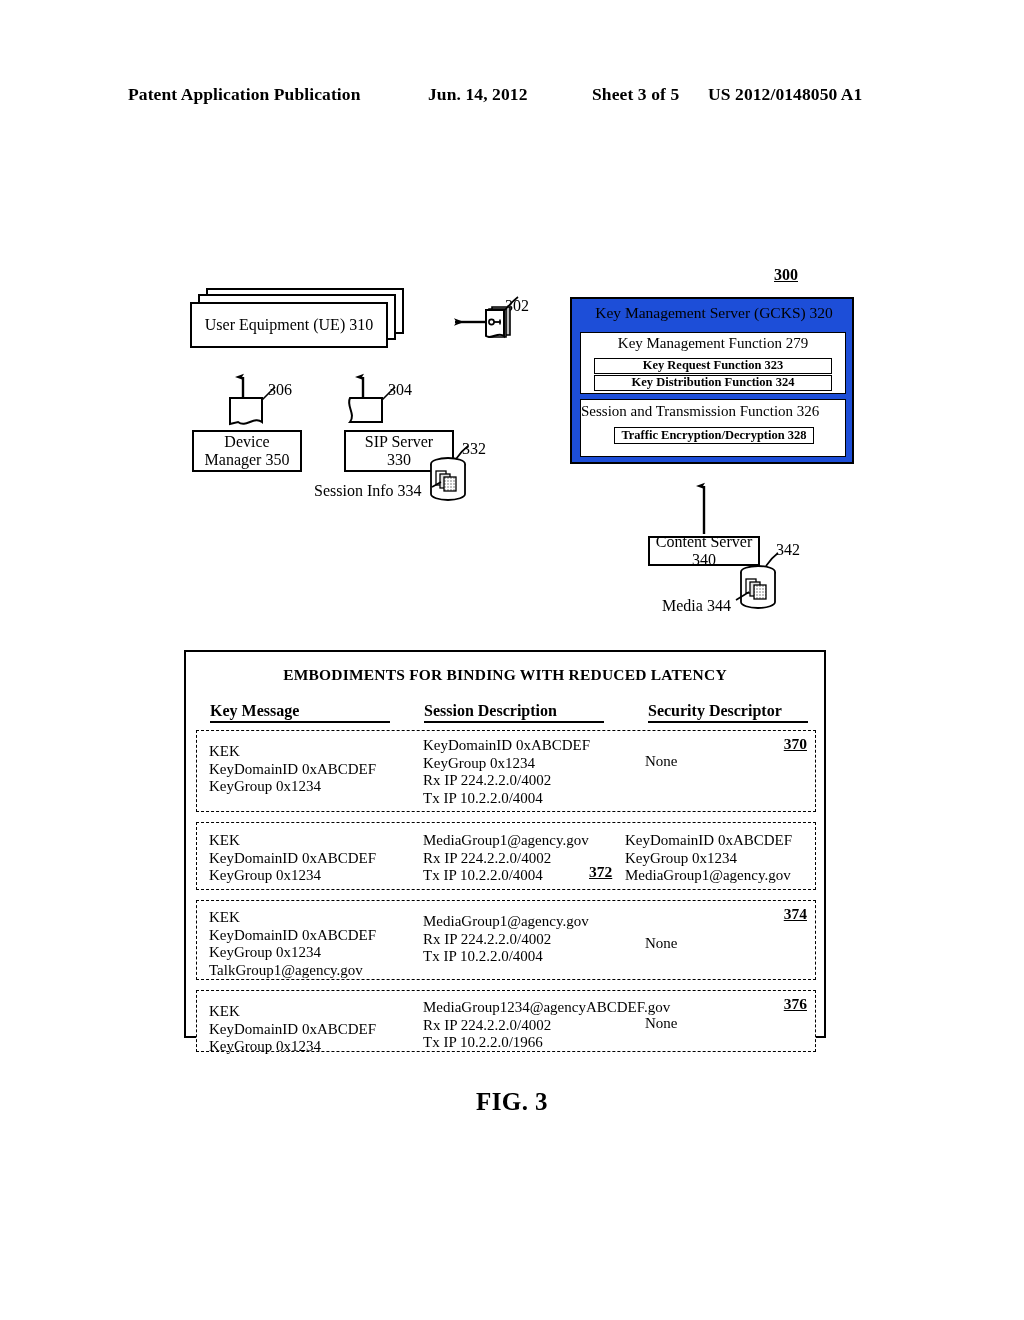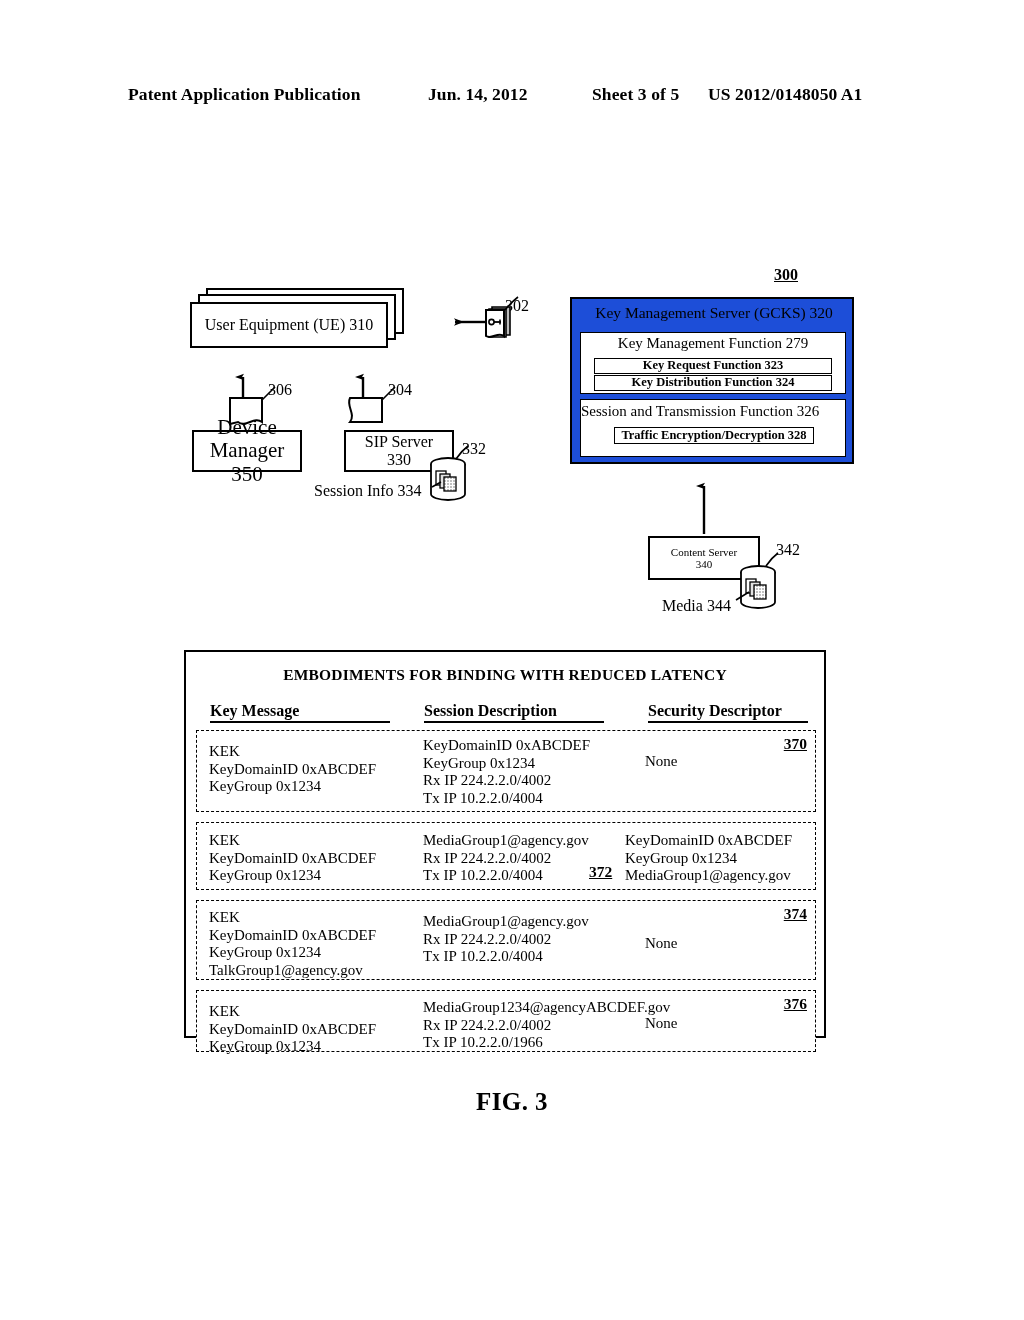--- a/index.html
+++ b/index.html
@@ -206,34 +206,34 @@
       <div class="inner-bar" id="krf-bar">Key Request Function 323</div>
       <div class="inner-bar" id="kdf-bar">Key Distribution Function 324</div>
     </div>
 
     <div id="stf-box">
       <div id="stf-title">Session and Transmission Function 326</div>
       <div id="ted-bar">Traffic Encryption/Decryption 328</div>
     </div>
   </div>
 
-  <div class="box" style="left:192px; top:430px; width:110px; height:42px; font-size:21px;">
+  <div class="box" style="left:192px; top:430px; width:110px; height:42px; font-size:16px;">
     <span style="white-space:pre-line;">Device
 Manager 350</span>
   </div>
 
   <div class="box" style="left:344px; top:430px; width:110px; height:42px; font-size:16px;">
     <span style="white-space:pre-line;">SIP Server
 330</span>
   </div>
 
   <div class="plain-text" style="left:314px; top:482px;">Session Info 334</div>
   <div class="num-label" style="left:462px; top:440px;">332</div>
 
-  <div class="box" style="left:648px; top:536px; width:112px; height:44px; font-size:11px;">
+  <div class="box" style="left:648px; top:536px; width:112px; height:30px; font-size:16px;">
     <span style="white-space:pre-line;">Content Server
 340</span>
   </div>
   <div class="plain-text" style="left:662px; top:597px;">Media 344</div>
   <div class="num-label" style="left:776px; top:541px;">342</div>
 
   <div class="num-label" style="left:505px; top:297px;">302</div>
   <div class="num-label" style="left:268px; top:381px;">306</div>
   <div class="num-label" style="left:388px; top:381px;">304</div>
 

